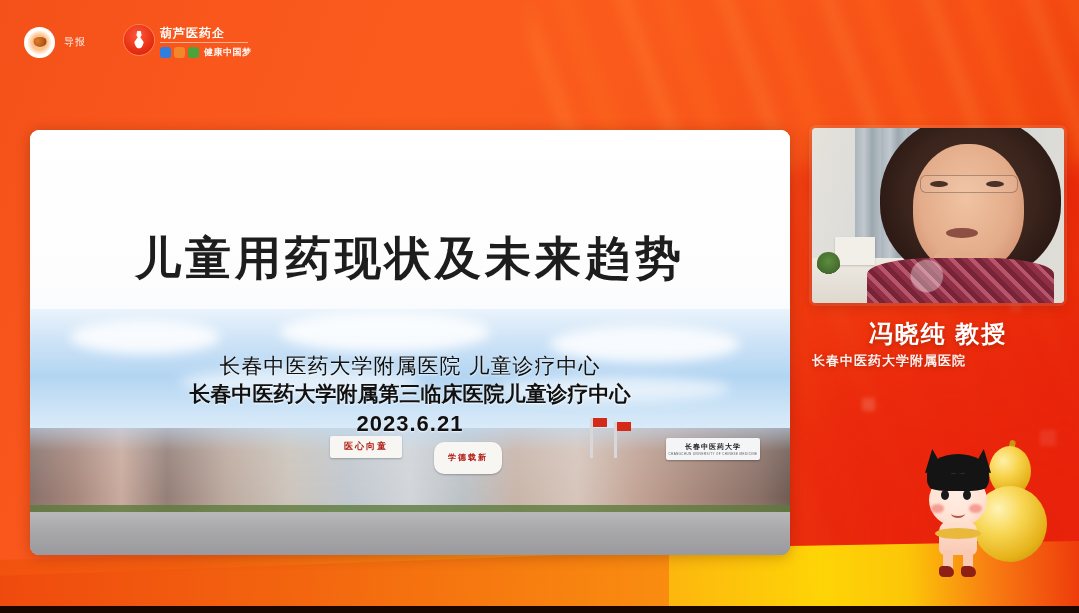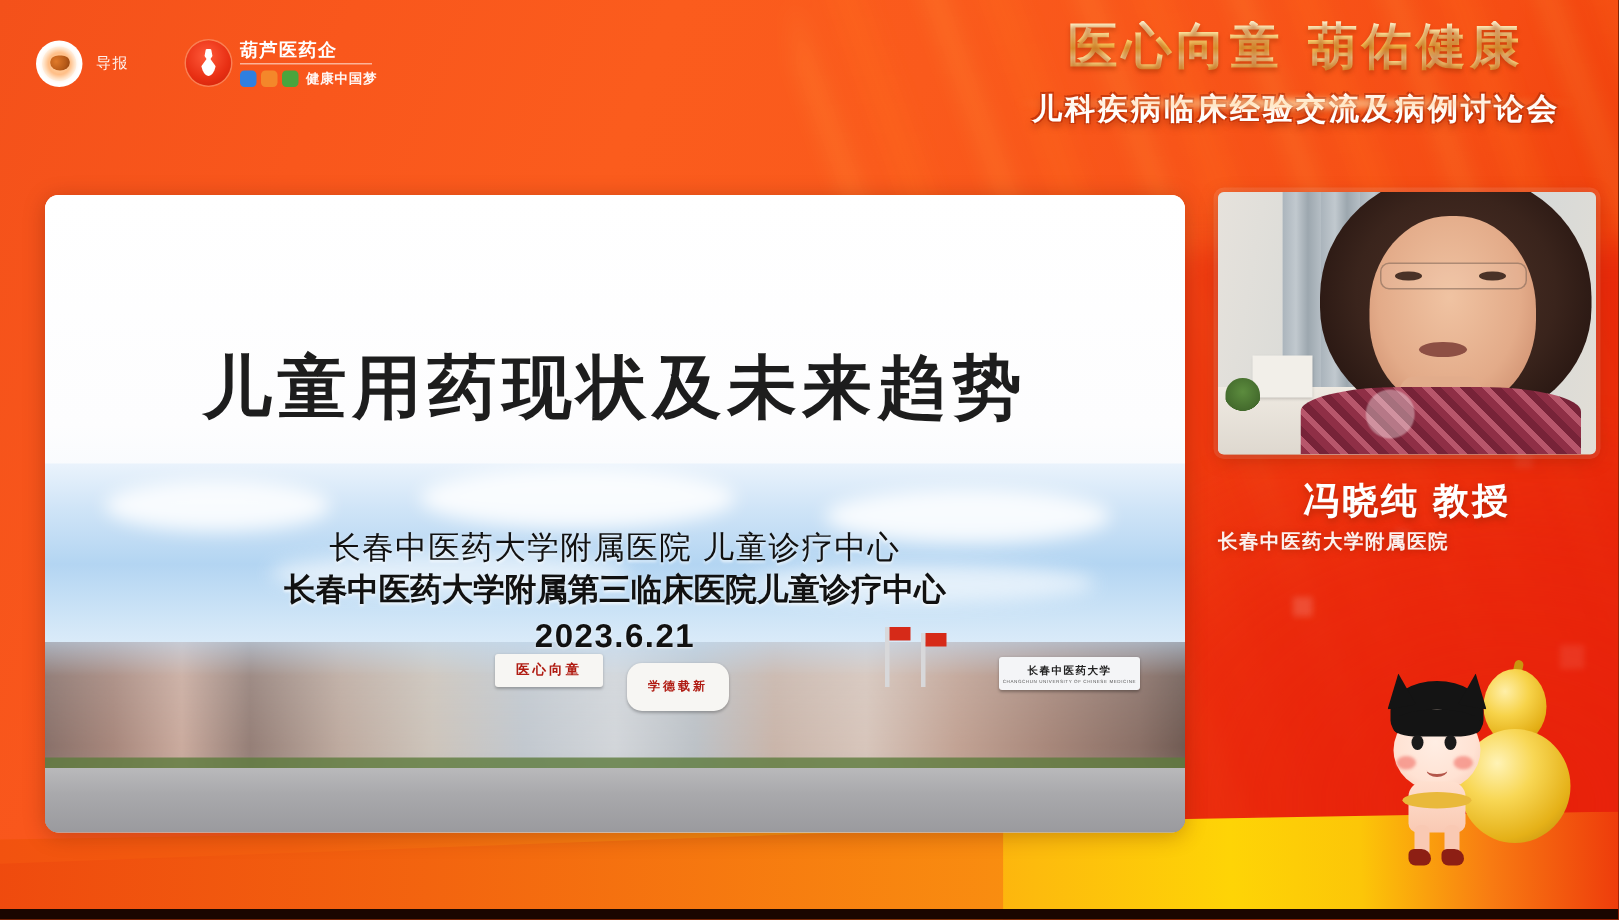--- a/index.html
+++ b/index.html
@@ -172,21 +172,21 @@
   .logo-cmda-sub {
     color: rgba(255,255,255,0.92);
     font-size: 10px;
     font-family: "DejaVu Serif", "Liberation Serif", serif;
     font-weight: 400;
     margin-left: 2px;
     letter-spacing: 1px;
   }
   .logo-hulu {
     display: flex;
-    align-items: center;
+    align-items: flex-start;
     gap: 6px;
   }
   .logo-hulu-mark {
     width: 30px; height: 30px;
     border-radius: 50%;
     background: radial-gradient(circle at 45% 35%, #ff5a3a 0%, #e82f13 60%, #c81f08 100%);
     position: relative;
     flex: none;
     box-shadow: 0 0 0 1px rgba(255,255,255,.25);
   }
@@ -733,48 +733,41 @@
         <div class="logo-hulu-row2">
           <span class="chip b"></span>
           <span class="chip o"></span>
           <span class="chip g"></span>
           <span class="logo-hulu-tag">健康中国梦</span>
         </div>
       </div>
     </div>
   </div>
 
-  <div class="event-banner">
-    <div class="event-title">
-      <span>医心向童</span><span class="sp"></span><span>葫佑健康</span>
-    </div>
-    <div class="event-glow"></div>
-    <div class="event-sub">儿科疾病临床经验交流及病例讨论会</div>
-  </div>
 
   <div class="slide">
     <div class="slide-top-white"></div>
 
     <div class="slide-sky"></div>
     <div class="cloud" style="left:40px;top:190px;width:150px;height:34px;"></div>
     <div class="cloud" style="left:250px;top:182px;width:210px;height:40px;"></div>
     <div class="cloud" style="left:520px;top:196px;width:190px;height:36px;"></div>
     <div class="cloud" style="left:150px;top:238px;width:240px;height:28px;opacity:.7;"></div>
     <div class="cloud" style="left:470px;top:246px;width:230px;height:26px;opacity:.7;"></div>
 
     <div class="slide-title">儿童用药现状及未来趋势</div>
 
     <div class="slide-photo">
       <div class="grass" style="left:0;width:100%;"></div>
       <div class="road"></div>
 
       <div class="wall-sign" style="left:300px;top:8px;width:72px;height:22px;">
         <span style="font-size:9px;">医心向童</span>
       </div>
-      <div class="wall-sign" style="left:388px;top:14px;width:68px;height:32px;border-radius:10px;">
+      <div class="wall-sign" style="left:404px;top:14px;width:68px;height:32px;border-radius:10px;">
         <span style="font-size:8px;">学德载新</span>
       </div>
 
       <div class="uni-sign" style="left:636px;top:10px;width:94px;height:22px;">
         <span class="cn">长春中医药大学</span>
         <span class="en">CHANGCHUN UNIVERSITY OF CHINESE MEDICINE</span>
       </div>
 
       <div class="flag" style="left:560px;top:-10px;height:40px;"></div>
       <div class="flag" style="left:584px;top:-6px;height:36px;"></div>

